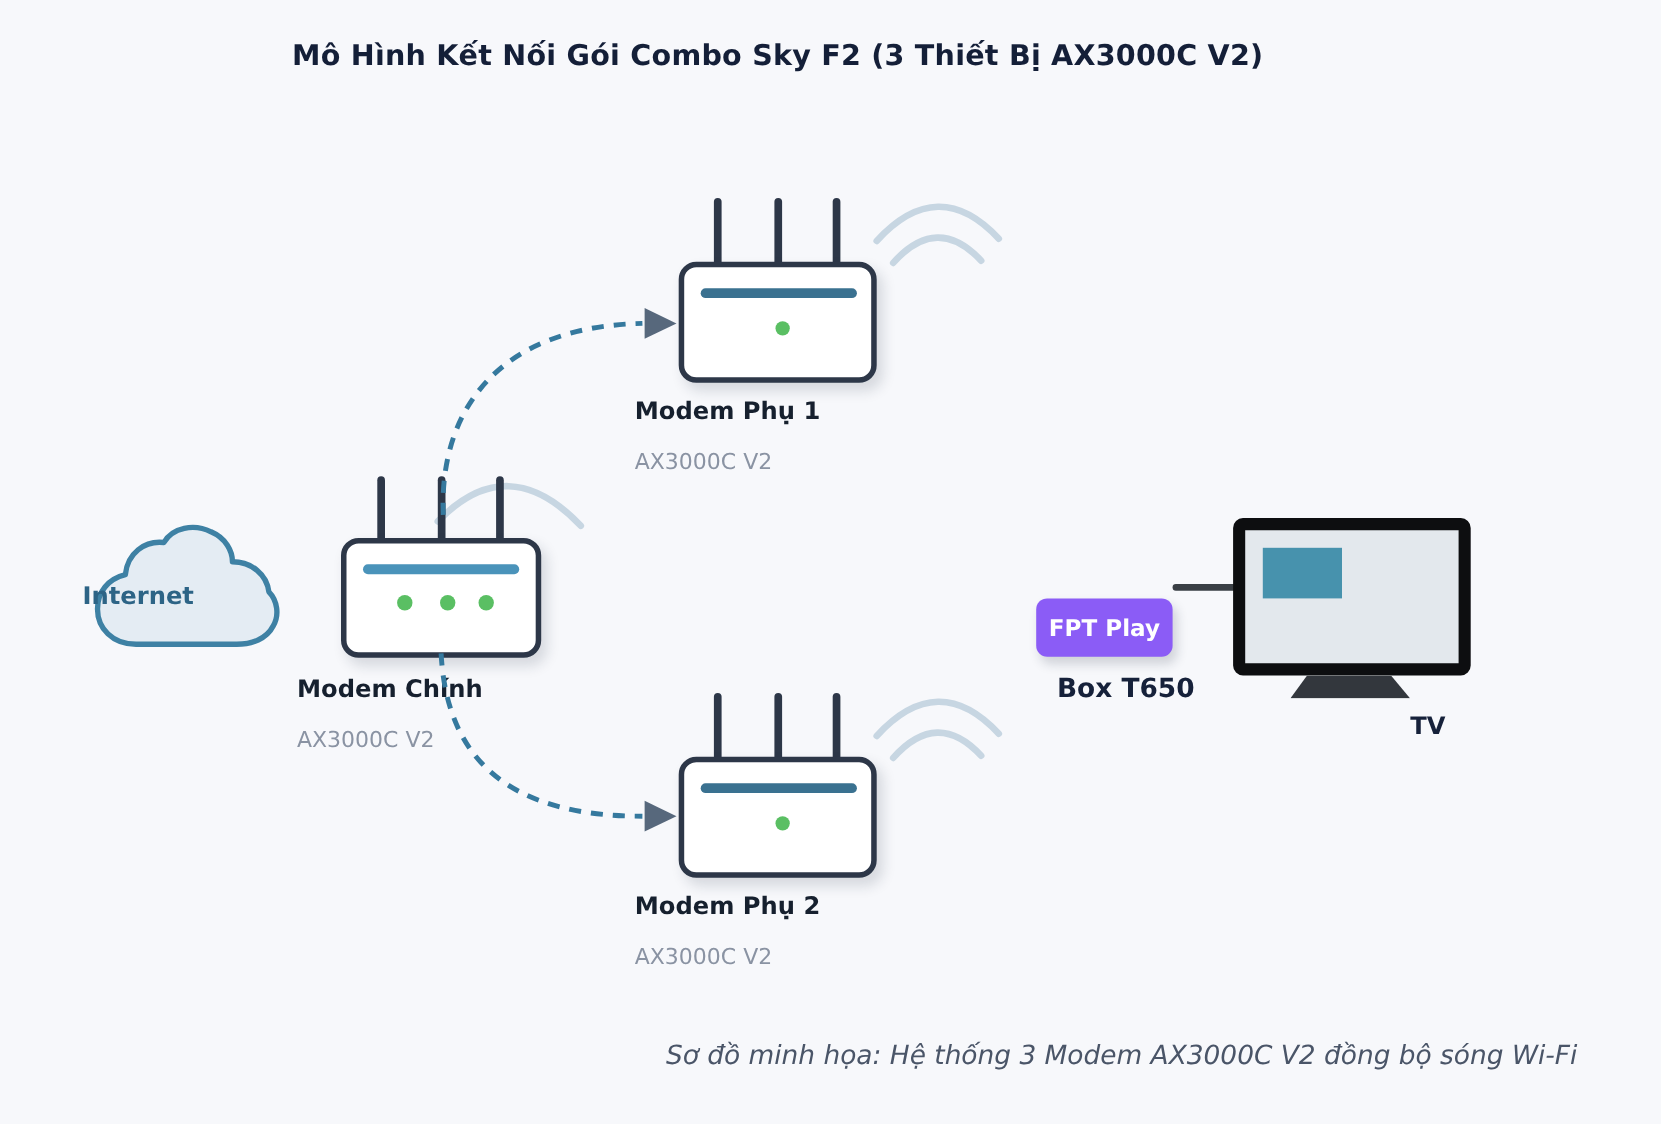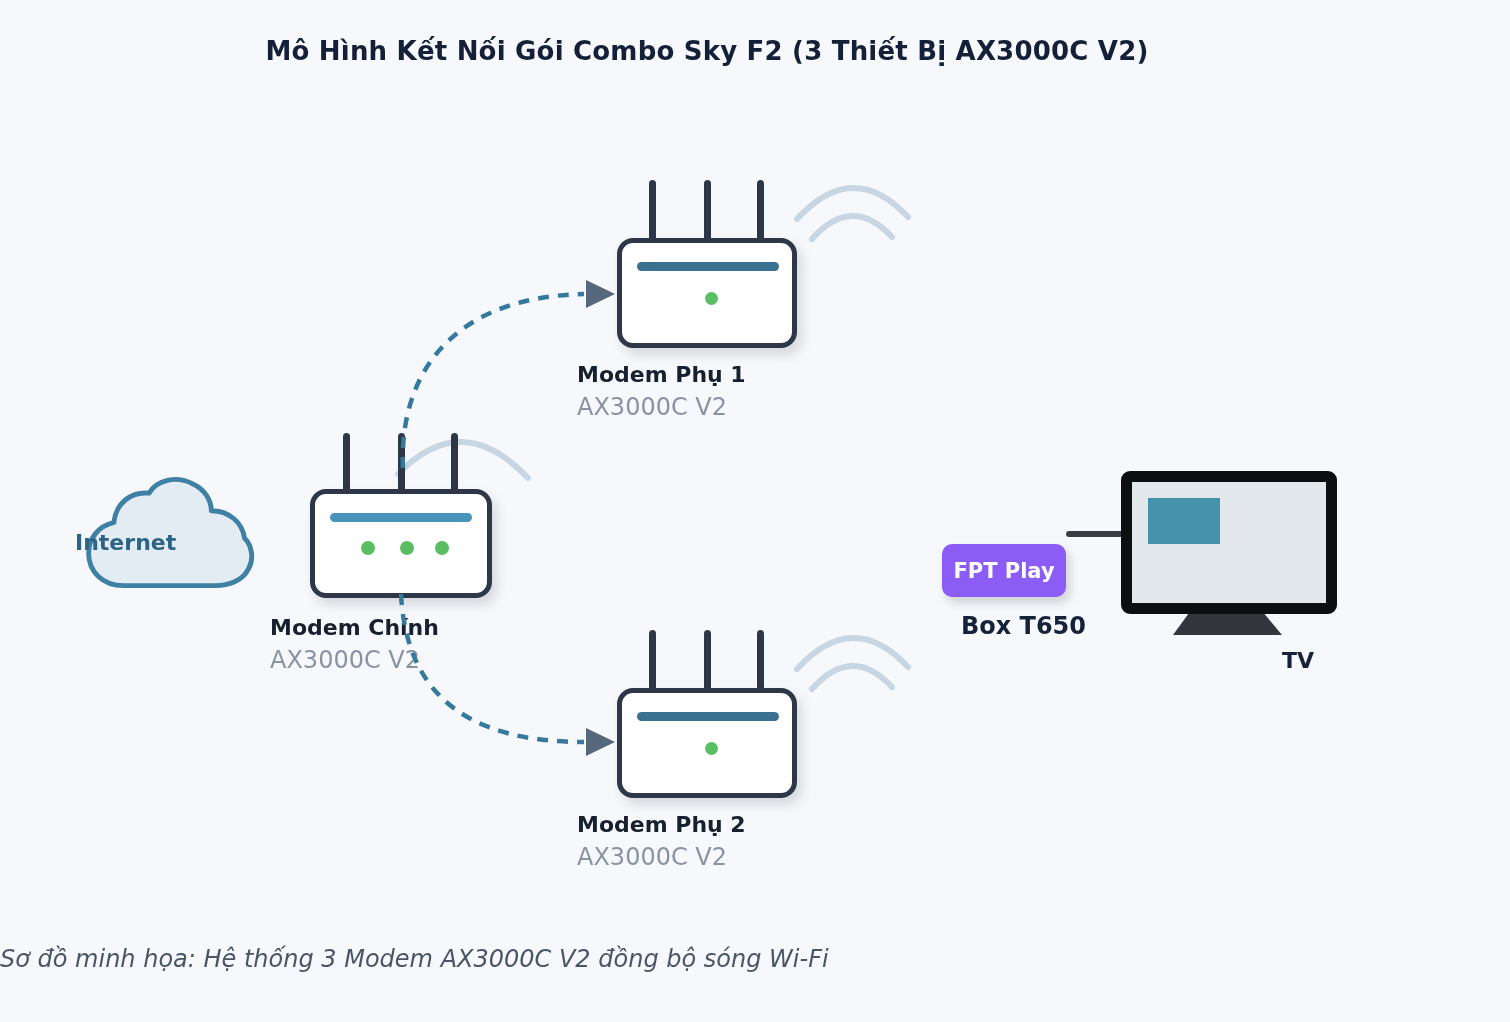--- a/index.html
+++ b/index.html
@@ -15,22 +15,22 @@
     border-radius:25px;
   }
   .title{
     position:absolute;top:36px;left:0;width:1414px;
     text-align:center;
     font-size:26px;font-weight:bold;color:#141f38;
     letter-spacing:.2px;
   }
   .caption{
     position:absolute;top:945px;left:0;width:1418px;
-    text-align:left;
-    font-size:24px;font-style:italic;color:#4a5568;
+    text-align:right;
+    font-size:24px;font-style:italic;color:#4a5568;padding-left:16px;
   }
   svg.layer{
     position:absolute;left:0;top:0;width:1510px;height:1022px;
     pointer-events:none;
   }
   
   .cloud-wrap{position:absolute;left:75px;top:472px;width:185px;height:130px;}
   .cloud-wrap svg{position:absolute;left:0;top:0;}
   .cloud-label{
     position:absolute;left:0;top:58px;width:100%;
@@ -54,21 +54,21 @@
   }
   .modem--main .modem-bar{background:#4a93ba;}
   .led{
     position:absolute;width:14px;height:14px;border-radius:50%;
     background:#5abf63;
   }
   .modem-label{
     position:absolute;left:-40px;top:182px;width:262px;text-align:left;
   }
   .modem-name{font-size:22px;font-weight:bold;color:#16202e;}
-  .modem-model{font-size:24px;color:#8a93a3;margin-top:6px;}
+  .modem-model{font-size:20px;color:#8a93a3;margin-top:20px;}
   
   .fpt-box{
     position:absolute;left:942px;top:544px;width:124px;height:53px;
     background:#8b5cf6;border-radius:10px;
     box-shadow:4px 6px 10px rgba(30,40,60,.18);
     display:flex;align-items:center;justify-content:center;
     font-size:21px;font-weight:bold;color:#ffffff;
   }
   .fpt-sublabel{
     position:absolute;left:922px;top:612px;width:164px;text-align:right;

